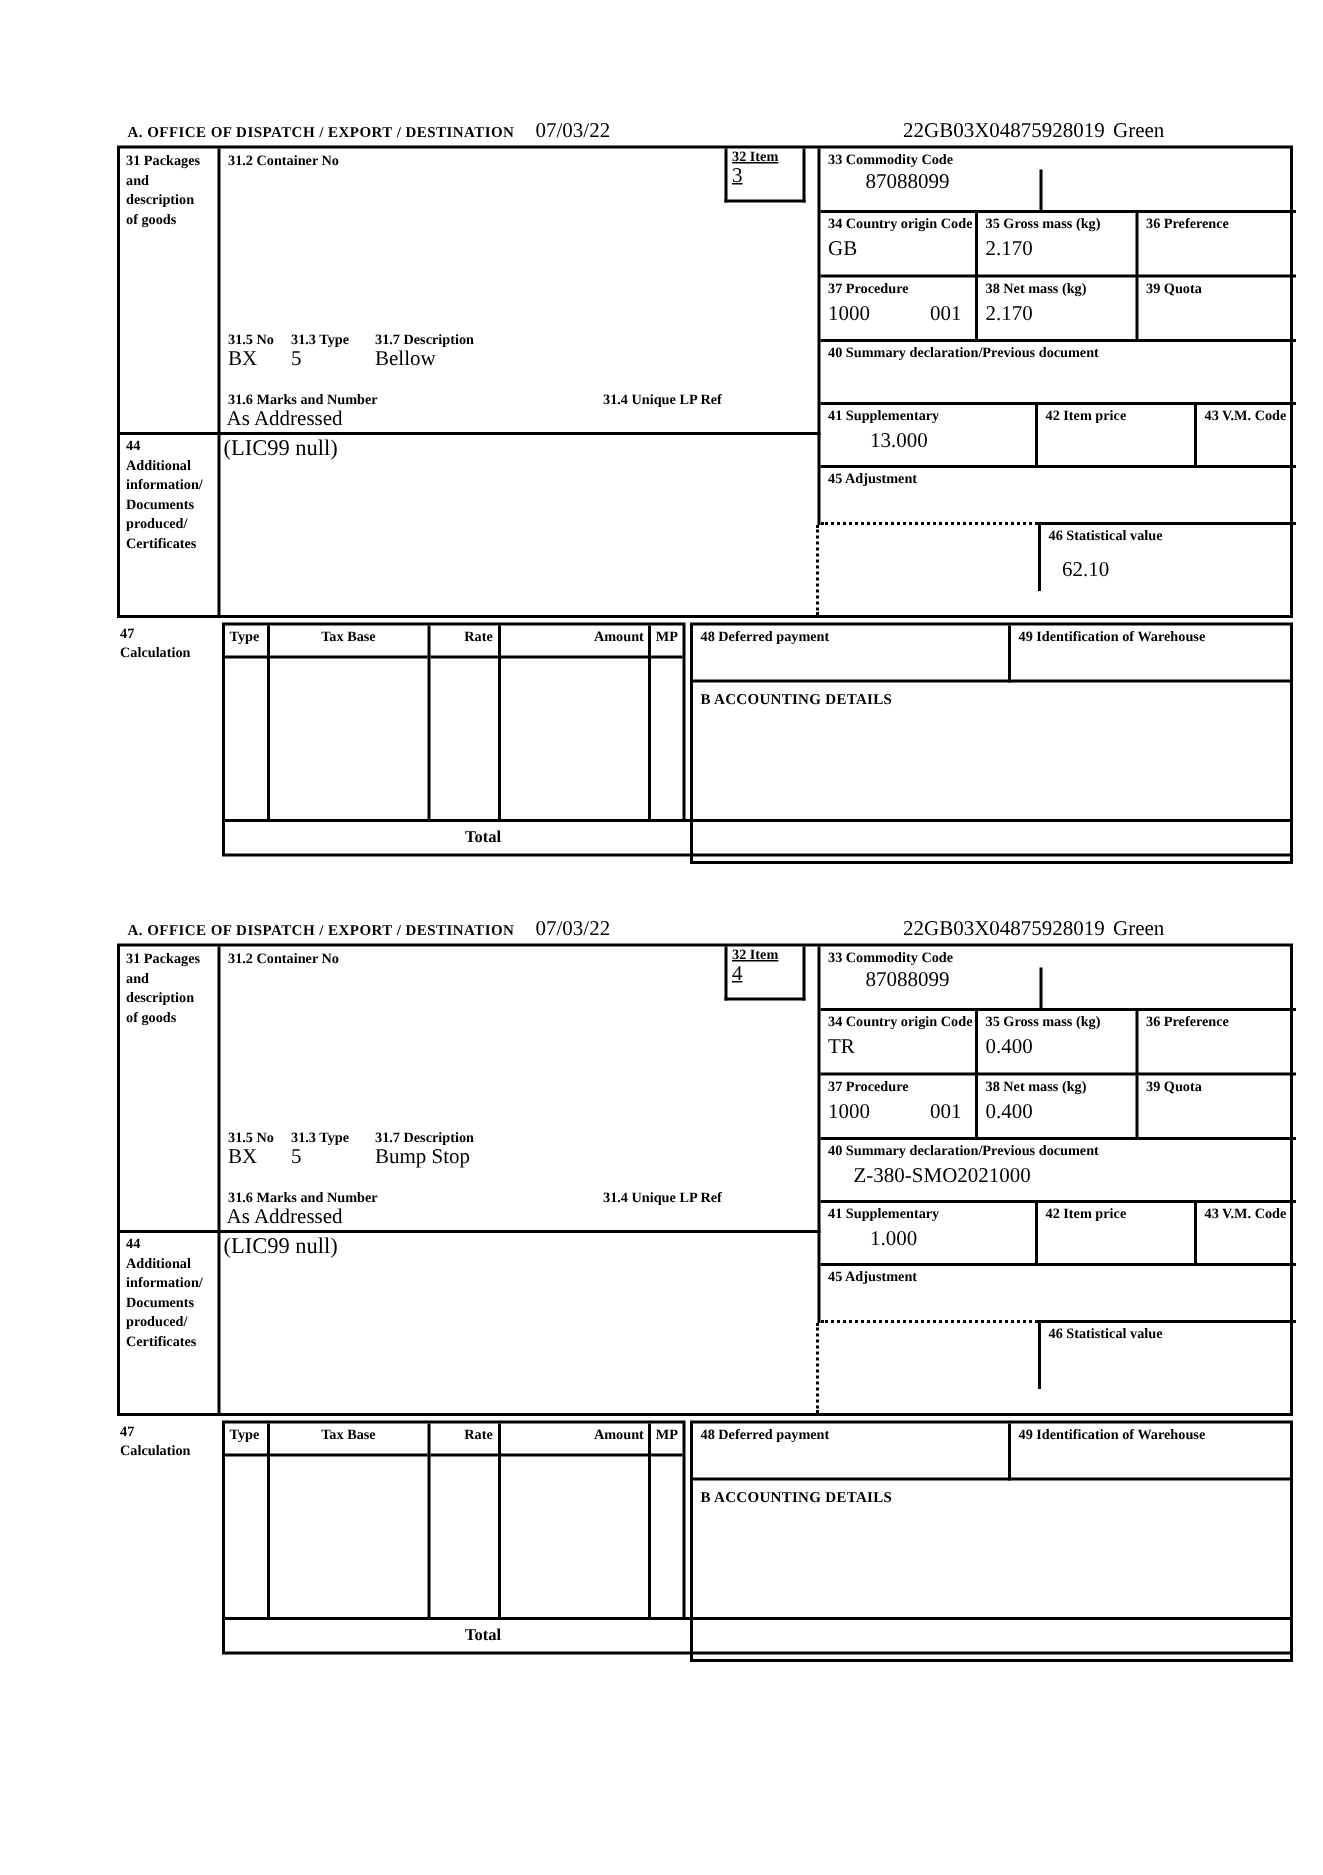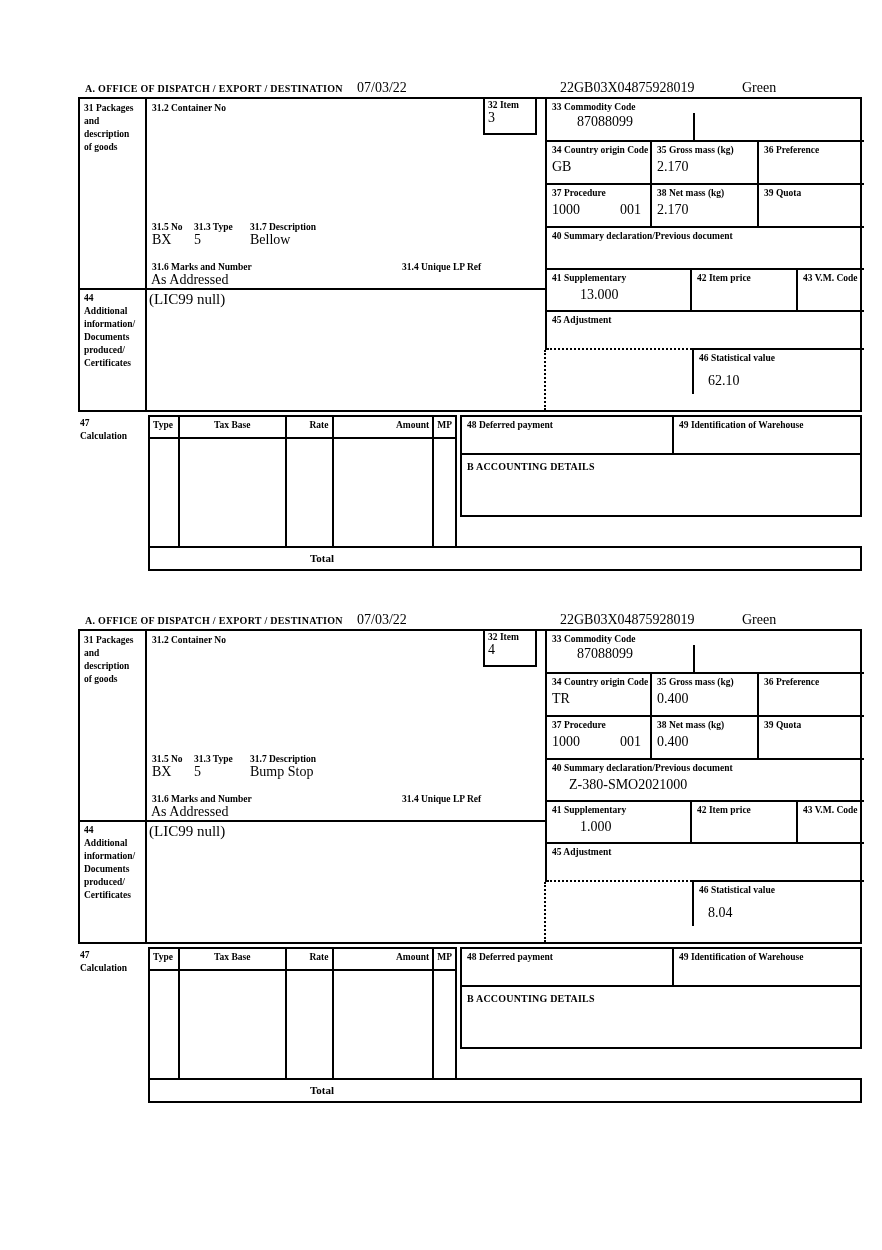--- a/index.html
+++ b/index.html
@@ -6,21 +6,21 @@
   #page{
     position:relative;width:882px;height:1250px;background:#ffffff;
     font-family:"Liberation Serif","DejaVu Serif",serif;color:#000;overflow:hidden;
   }
   .section{position:absolute;left:78px;width:784px;height:492px;}
   .s0{top:80px;} .s1{top:612px;}
   .abs{position:absolute;}
   
   .h-a{left:7px;top:3px;font-size:10px;font-weight:bold;letter-spacing:.3px;white-space:nowrap;}
   .h-date{left:279px;top:0;font-size:14px;}
-  .h-ref{left:482px;top:0;font-size:14px;}
+  .h-ref{left:524px;top:0;font-size:14px;}
   .h-status{left:664px;top:0;font-size:14px;}
   
   .block{left:0;top:17px;width:784px;height:315px;border:2px solid #000;box-sizing:border-box;}
   .v-leftcol{left:65px;top:0;width:2px;height:100%;background:#000;}
   .v-main{left:465px;top:0;width:2px;height:251px;background:#000;}
   .v-main-dot{left:464px;top:251px;height:60px;width:0;border-left:2px dotted #000;}
   .h-44{left:0;top:189px;width:467px;height:2px;background:#000;}
   .h-45dot{left:467px;top:249px;width:145px;height:0;border-top:2px dotted #000;}
   .h-46solid{left:612px;top:249px;width:172px;height:2px;background:#000;}
   .lbl{font-size:9.5px;font-weight:bold;line-height:12px;}
@@ -34,21 +34,21 @@
   .lbl31-7{left:170px;top:122px;}
   .lbl31-6{left:72px;top:162px;}
   .lbl31-4{left:322px;top:162px;}
   .val{font-size:14px;white-space:nowrap;}
   .v-no{left:72px;top:133px;}
   .v-type{left:114px;top:133px;}
   .v-desc{left:170px;top:133px;}
   .v-marks{left:71px;top:173px;}
   .v-addinfo{left:69px;top:192px;font-size:15px;}
   
-  .box32{left:403px;top:0;width:54px;height:36px;border:2px solid #000;border-top:none;box-sizing:border-box;}
+  .box32{left:403px;top:0;width:54px;height:36px;border:2px solid #000;border-top:none;box-sizing:border-box;text-decoration:underline;}
   .box32 .cell-label{padding:1px 0 0 3px;}
   .box32 .cell-value{padding:0 0 0 3px;}
   
   .cell{box-sizing:border-box;}
   .bb{border-bottom:2px solid #000;} .br{border-right:2px solid #000;} .bl{border-left:2px solid #000;}
   .cell-label{font-size:9.5px;font-weight:bold;padding:3px 0 0 5px;white-space:nowrap;}
   .cell-value{font-size:14px;padding:4px 0 0 5px;white-space:nowrap;}
   .c33{left:467px;top:0;width:317px;height:43px;}
   .c33 .cell-value{padding-left:30px;padding-top:2px;}
   .c33-tick{left:146px;top:14px;width:2px;height:27px;background:#000;}
@@ -69,21 +69,21 @@
   .c46 .cell-value{padding-left:14px;padding-top:10px;}
   .proc-ext{margin-left:40px;}
   
   .lbl47{left:2px;top:337px;width:62px;}
   .calc{left:70px;top:335px;width:309px;height:133px;border:2px solid #000;box-sizing:border-box;display:flex;}
   .cc{box-sizing:border-box;border-right:2px solid #000;height:100%;}
   .cc:last-child{border-right:none;flex:1;}
   .cc-h{height:18px;box-sizing:border-box;border-bottom:2px solid #000;font-size:9.5px;font-weight:bold;padding:3px 3px 17px 3px;}
   .cw-type{width:30px;} .cw-tax{width:107px;} .cw-rate{width:47px;} .cw-amt{width:101px;}
   .ta-c{text-align:center;} .ta-r{text-align:right;}
-  .rblk{left:382px;top:335px;width:402px;height:102px;border:2px solid #000;box-sizing:border-box;}
+  .rblk{left:382px;top:335px;width:402px;height:161px;border:2px solid #000;box-sizing:border-box;}
   .c48{left:0;top:0;width:212px;height:38px;border-right:2px solid #000;border-bottom:2px solid #000;box-sizing:border-box;}
   .c49{left:212px;top:0;right:0;height:38px;border-bottom:2px solid #000;box-sizing:border-box;}
   .acct{left:5px;top:44px;font-size:10px;font-weight:bold;letter-spacing:.2px;}
   .totalrow{left:70px;top:466px;width:714px;height:25px;border:2px solid #000;box-sizing:border-box;}
   .total-lbl{left:160px;top:4px;font-size:11px;font-weight:bold;}
 </style>
 </head>
 <body>
 
 <div id="page">
@@ -307,21 +307,20 @@
         <div class="cell-label">42 Item price</div>
       </div>
       <div class="abs cell c43 bb">
         <div class="cell-label">43 V.M. Code</div>
       </div>
       <div class="abs cell c45">
         <div class="cell-label">45 Adjustment</div>
       </div>
       <div class="abs cell c46 bl">
         <div class="cell-label">46 Statistical value</div>
-        <div class="cell-value">8.04</div>
       </div>
     </div>
 
     <div class="abs lbl lines lbl47">
       <span>47</span>
       <span>Calculation</span>
     </div>
     <div class="abs calc">
       <div class="cc cw-type">
           <div class="cc-h">Type</div>

